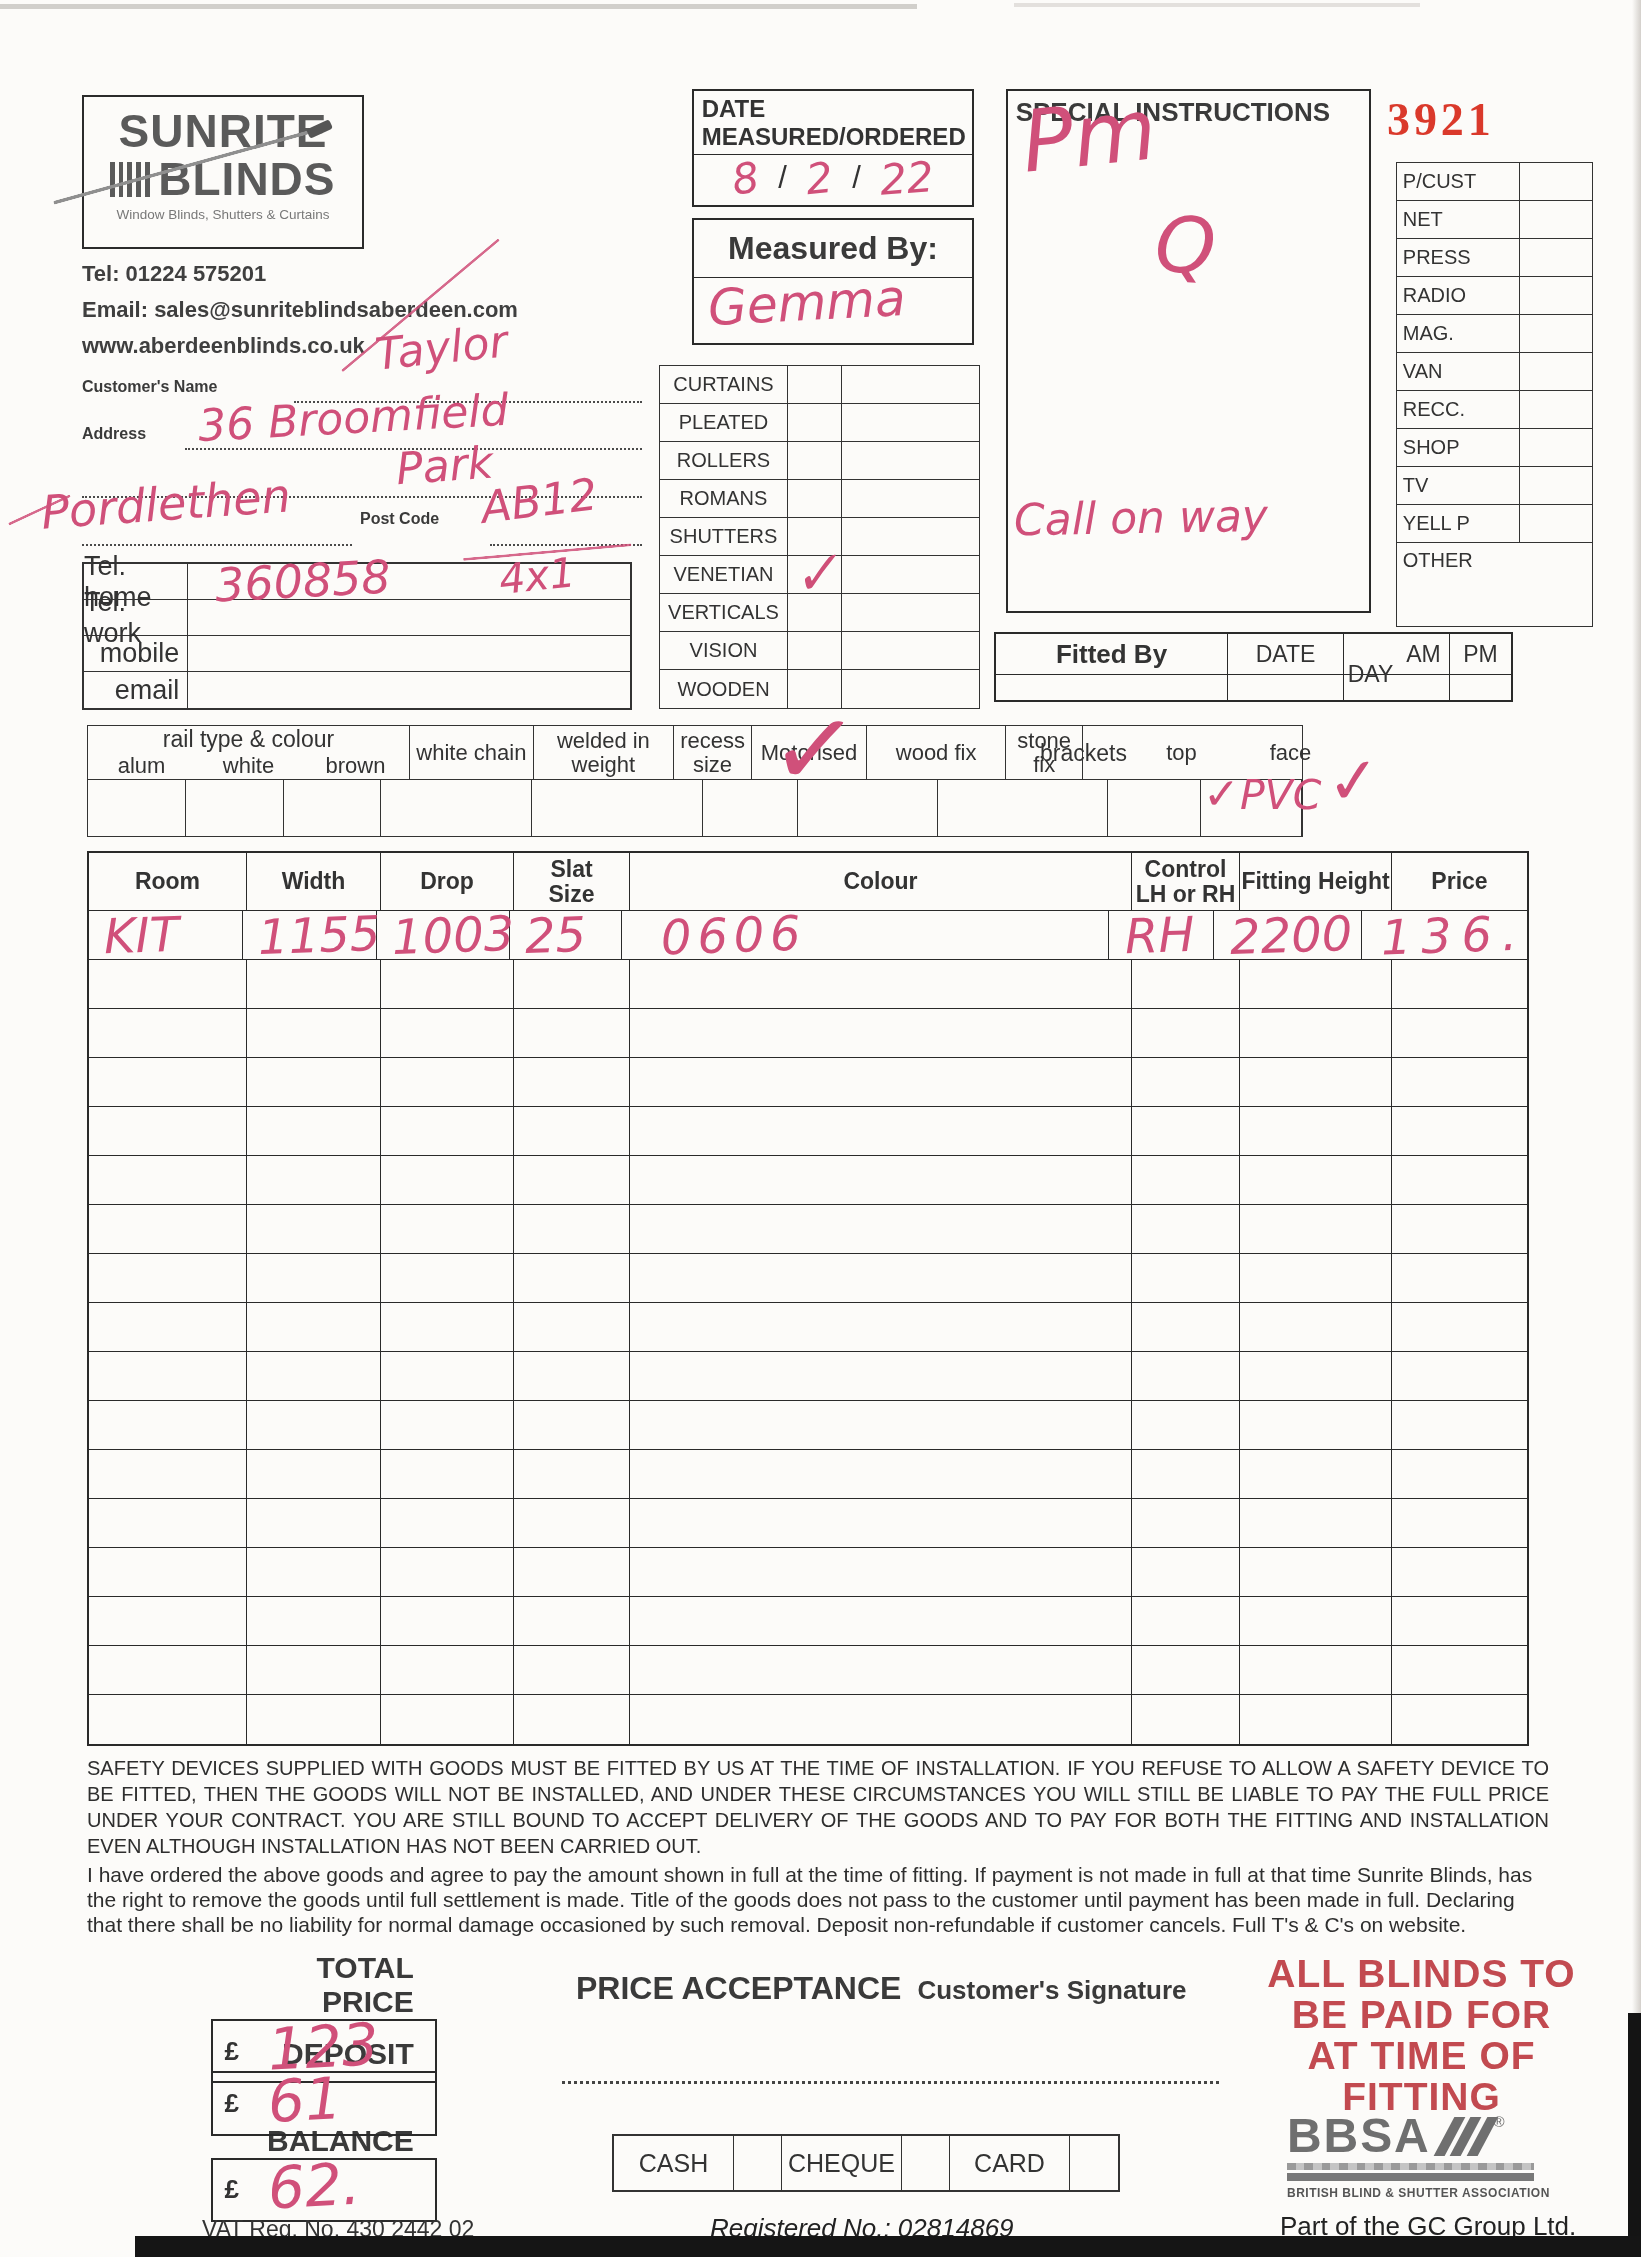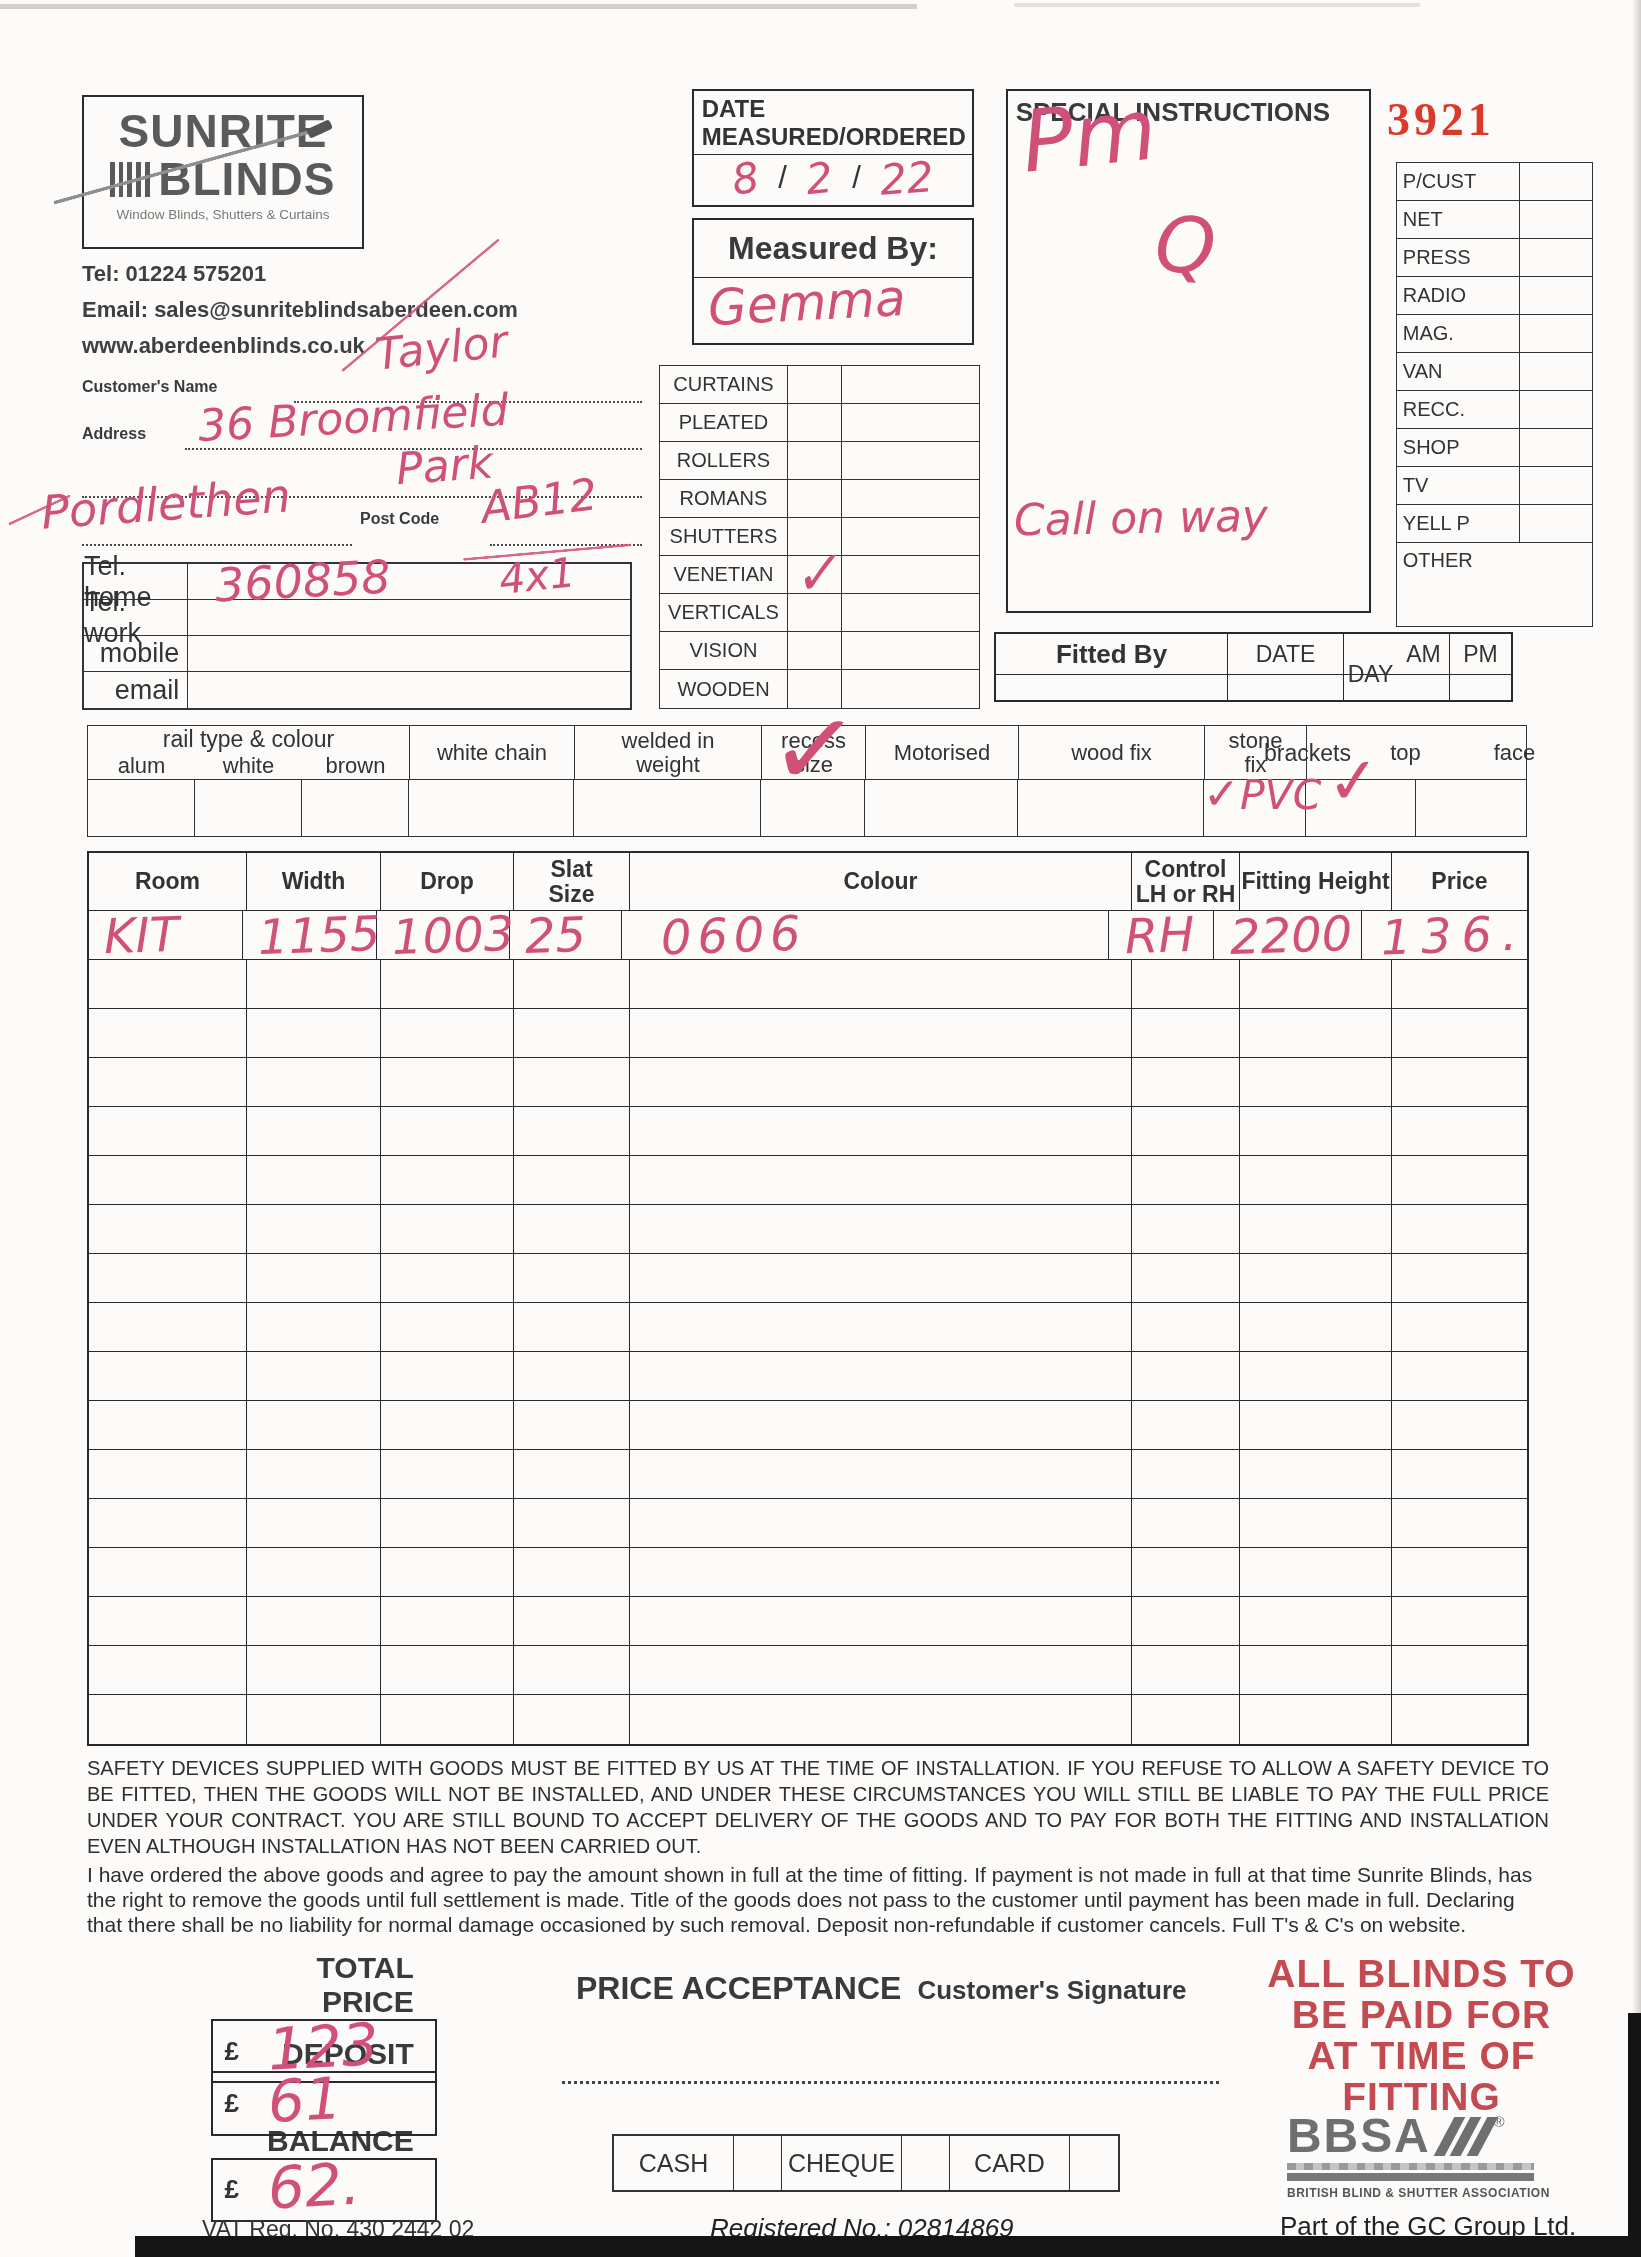--- a/index.html
+++ b/index.html
@@ -76,21 +76,21 @@
 
   
   .fitted-box { left:994px; top:632px; width:519px; border:2.9px solid #2a2a2a; }
   .fb-row { display:flex; height:41px; border-bottom:1.9px solid #2a2a2a; }
   .fb-row-empty { display:flex; height:25px; }
   .fb-cell { border-right:1.9px solid #2a2a2a; display:flex; align-items:center; justify-content:center; font-size:23px; color:#333; }
   .fb-c0 { width:232px; } .fb-c1 { width:116px; } .fb-c2 { width:54px;margin-top:40px; } .fb-c3 { width:52px; } .fb-c4 { flex:1; border-right:none; }
   .fb-title { font-weight:bold; font-size:26px; }
 
   
-  .rail-strip { left:87px; top:725px; width:1440px; border:1.9px solid #333; }
+  .rail-strip { left:87px; top:725px; width:1216px; border:1.9px solid #333; }
   .rail-head { display:flex; height:54px; border-bottom:1.9px solid #333; }
   .rail-vals { display:flex; height:56px; }
   .rh { border-right:1.9px solid #333; display:flex; align-items:center; justify-content:center; text-align:center;
         font-size:22px; color:#333; white-space:pre-line; line-height:24px; }
   .rv { border-right:1.9px solid #333; position:relative; }
   .rv:last-child, .rh:last-child { border-right:none; }
   .rail-group { width:322px; border-right:1.9px solid #333; display:flex; flex-direction:column; justify-content:center; }
   .rail-group-top { font-size:23px; text-align:center; color:#333; }
   .rail-sub { display:flex; }
   .rail-sub span { width:107px; text-align:center; font-size:22px; color:#333; }

